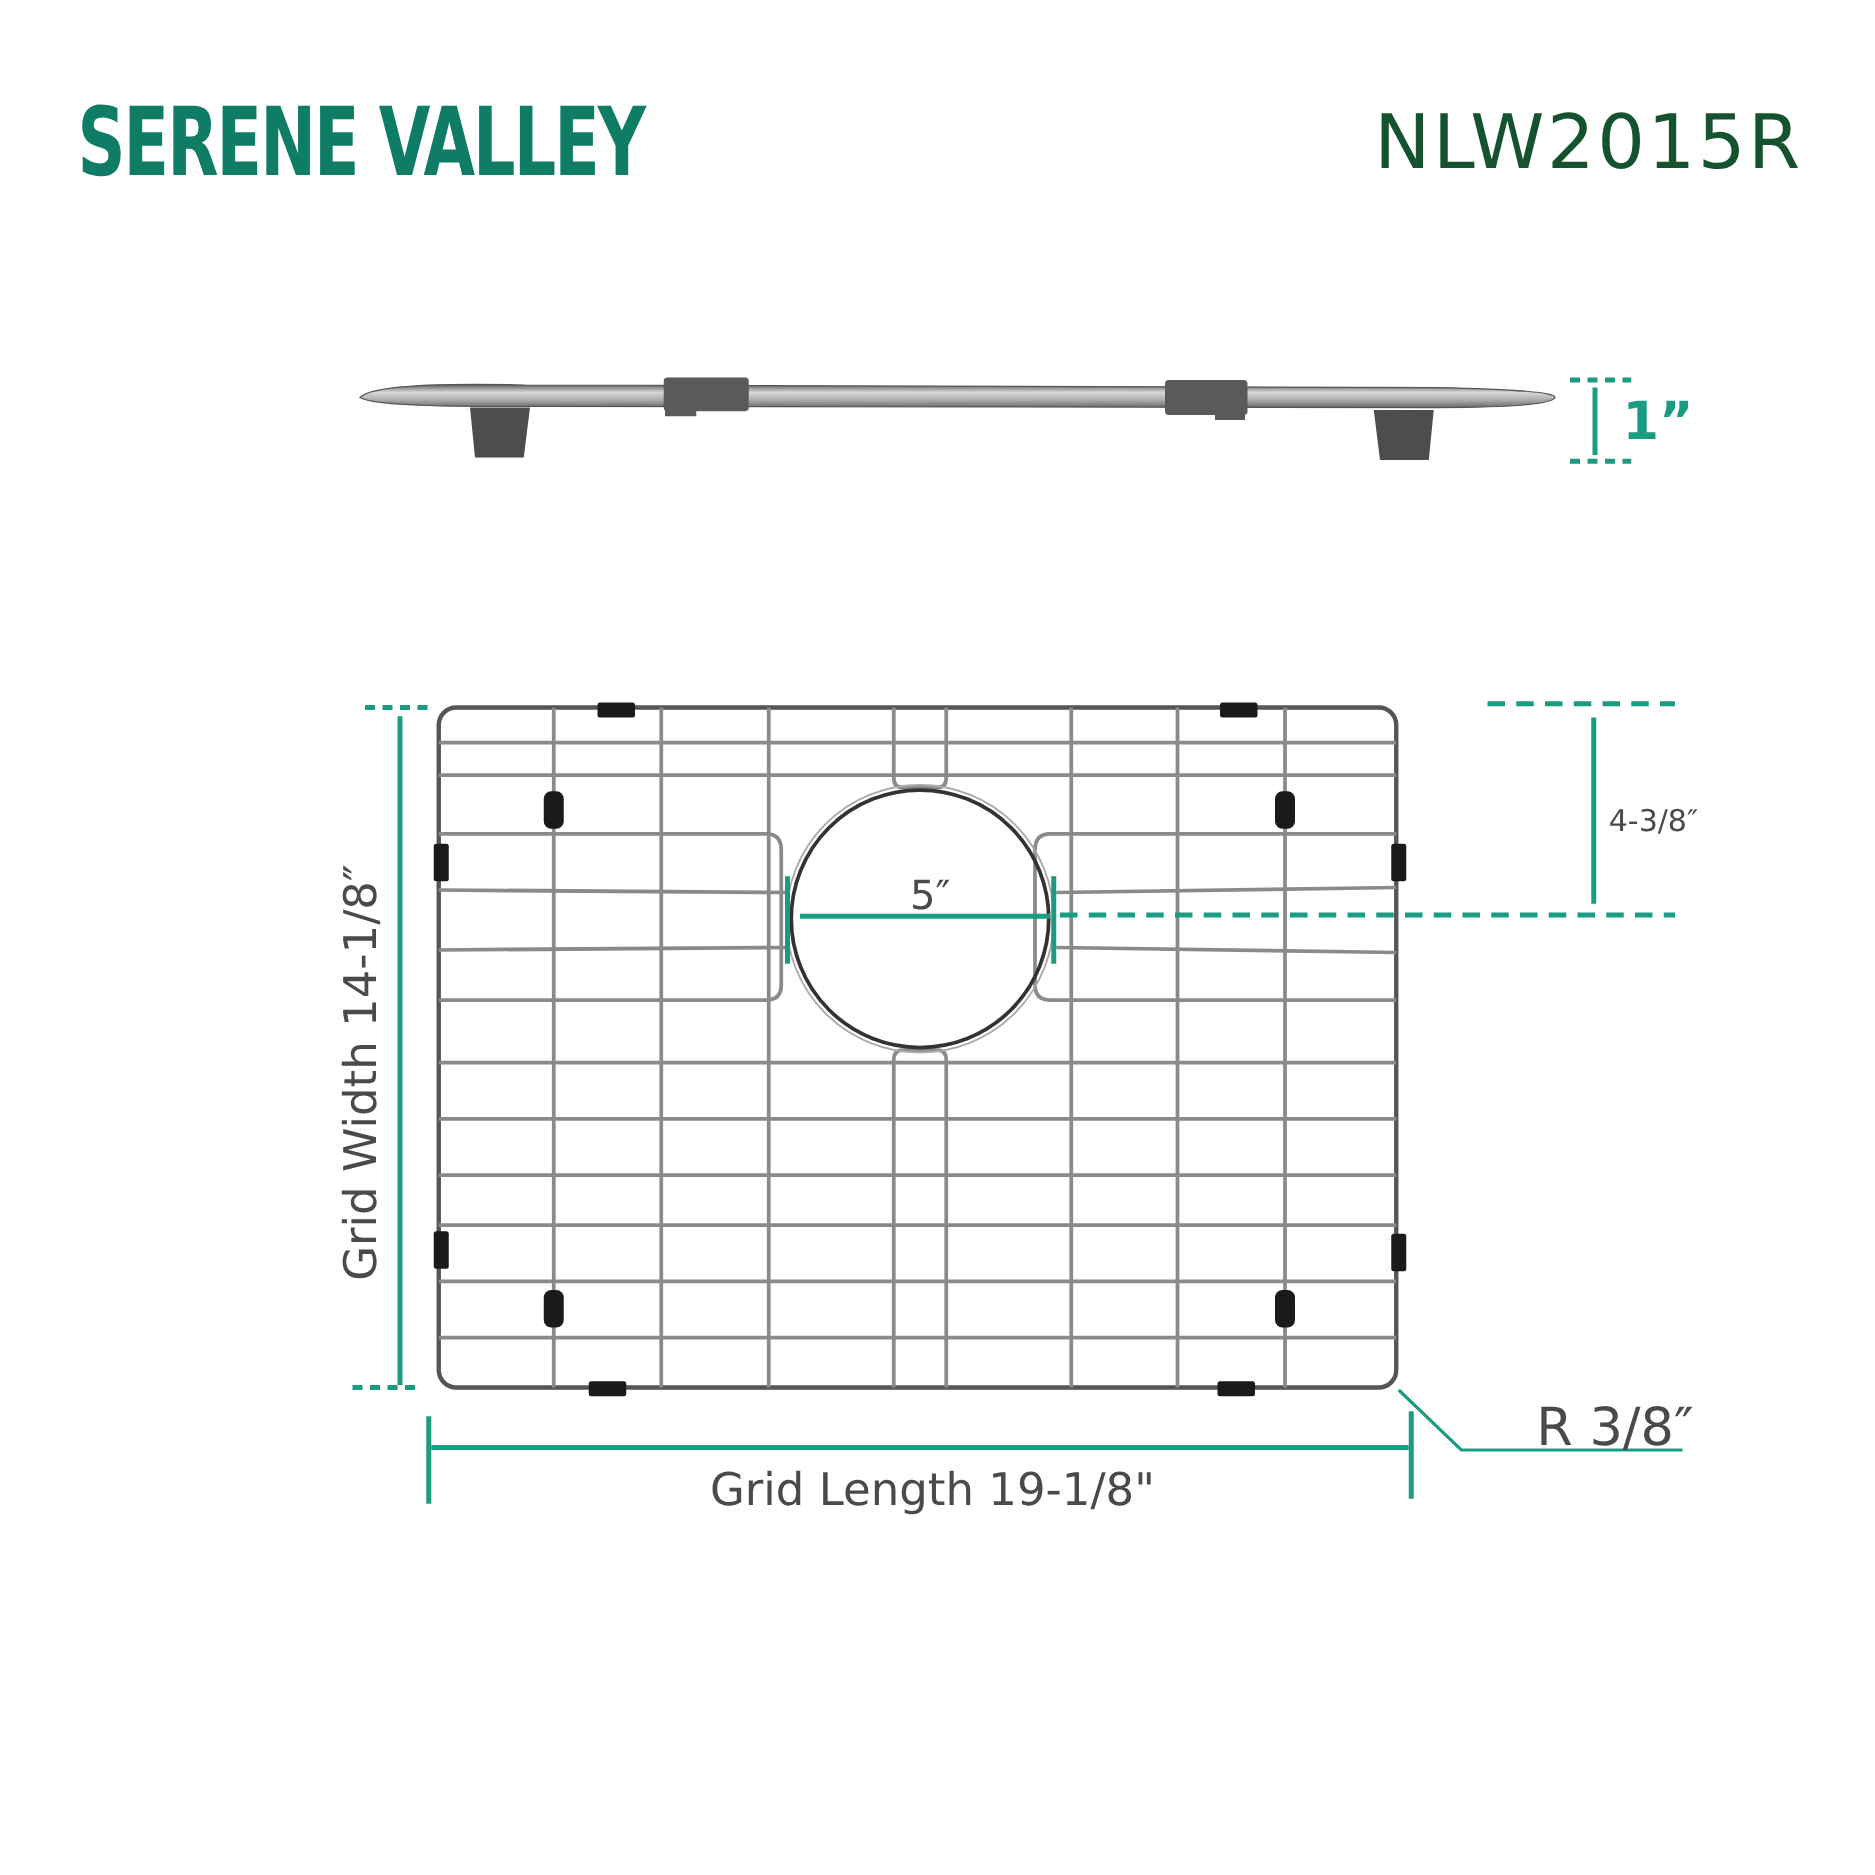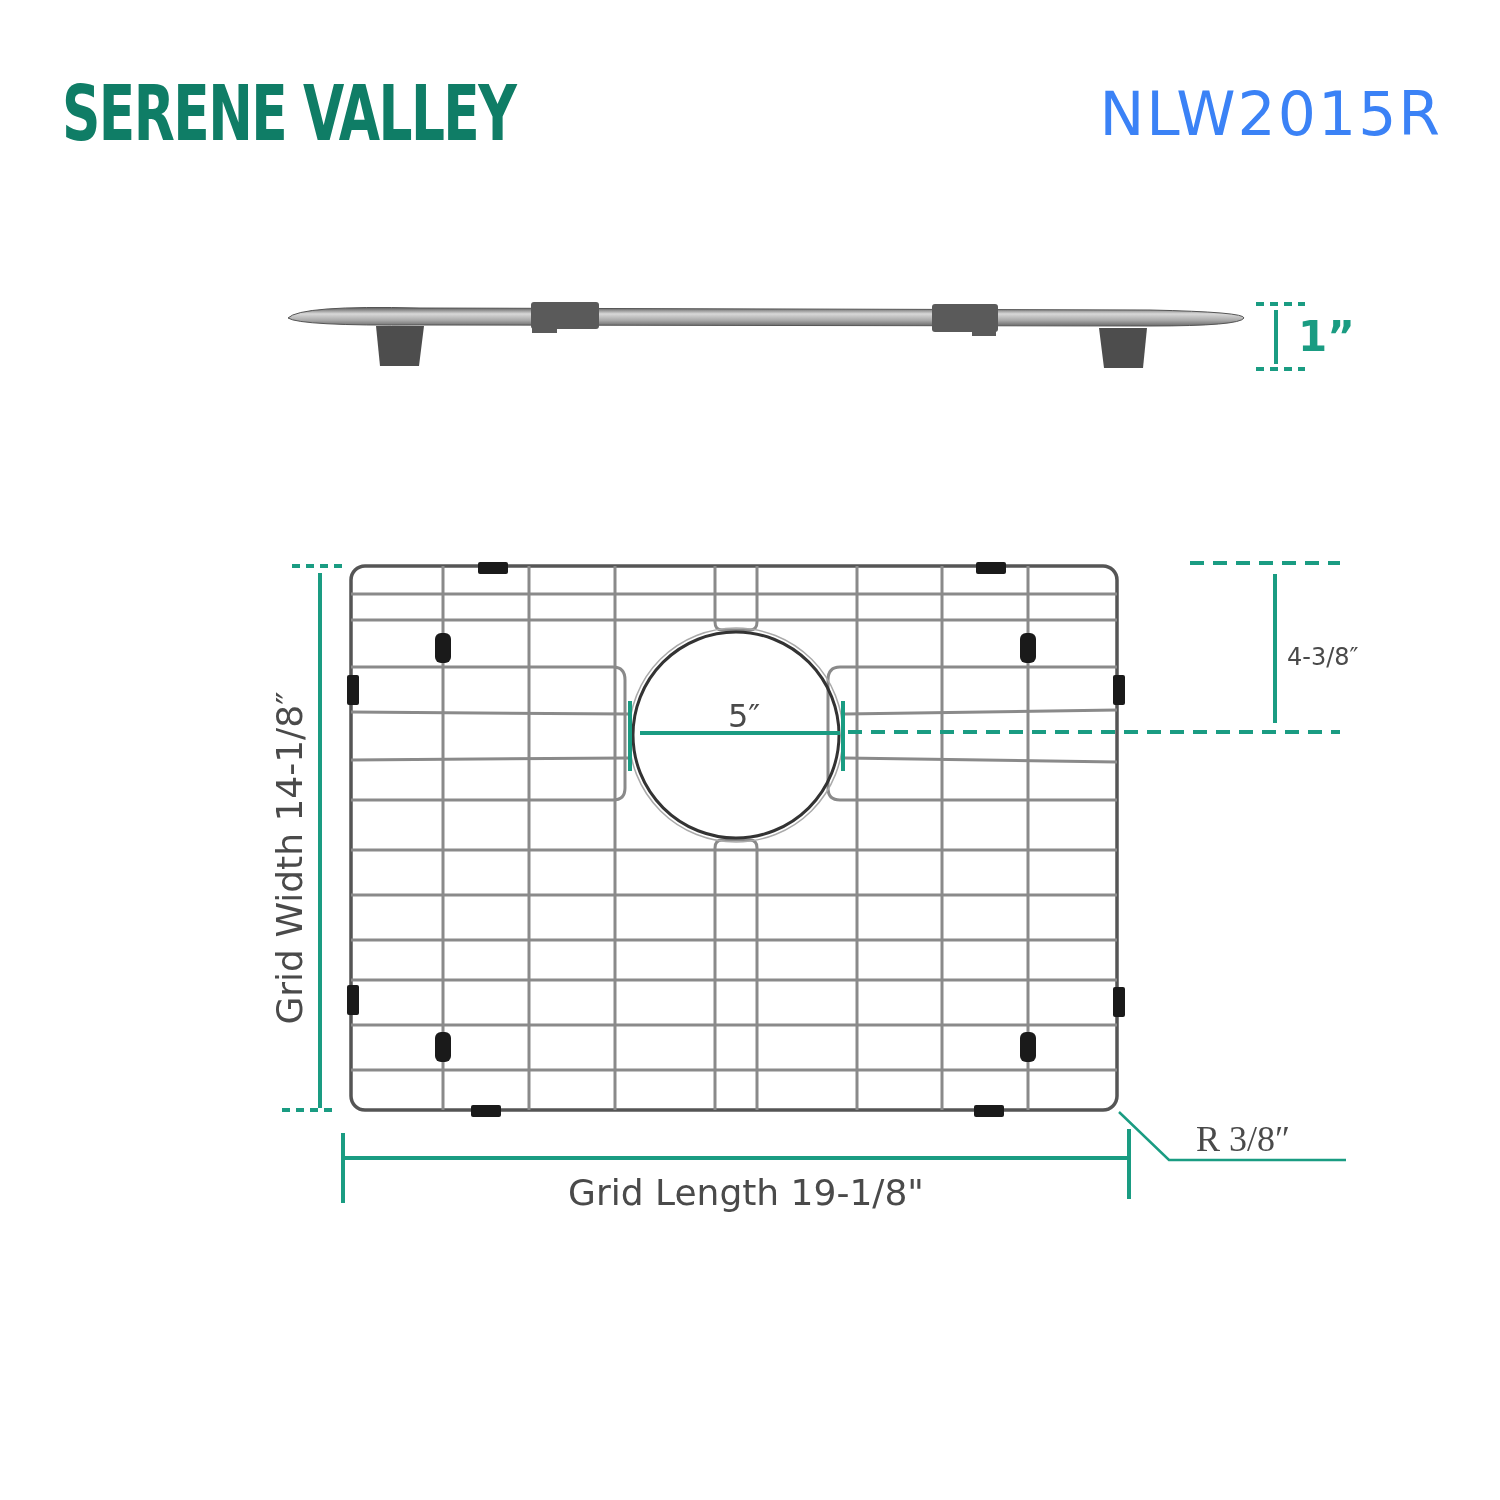--- a/index.html
+++ b/index.html
@@ -6,31 +6,31 @@
     body { width: 1500px; height: 1500px; position: relative; overflow: hidden; font-family: "DejaVu Sans", sans-serif; }
     .brand {
       position: absolute; left: 62px; top: 76px;
       font-family: "DejaVu Sans Condensed", "DejaVu Sans", sans-serif;
       font-size: 76px; font-weight: bold; color: #0f7d66;
       letter-spacing: -2px; transform: scaleX(0.78); transform-origin: left top;
       line-height: 1;
     }
     .model {
       position: absolute; right: 58px; top: 84px;
-      font-family: "DejaVu Sans", sans-serif; font-size: 60px; color: #3b82f6;
+      font-family: "DejaVu Sans", sans-serif; font-size: 60px; color: #14532d;
       letter-spacing: 2px; line-height: 1;
     }
     svg.diagram { position: absolute; left: 0; top: 0; }
     .dim-label { position: absolute; color: #4a4a4a; font-family: "DejaVu Sans", sans-serif; line-height: 1; white-space: nowrap; }
     .lbl-1in { left: 1298px; top: 316px; font-size: 42px; color: #1a9c82; font-weight: bold; }
     .lbl-438 { left: 1287px; top: 645px; font-size: 24px; }
     .lbl-5in { left: 728px; top: 700px; font-size: 32px; }
     .lbl-width { left: 290px; top: 858px; font-size: 36px; transform: translate(-50%, -50%) rotate(-90deg); transform-origin: center center; }
     .lbl-length { left: 568px; top: 1175px; font-size: 36px; }
-    .lbl-radius { left: 1196px; top: 1121px; font-size: 36px; font-family: Liberation Serif, serif; }
+    .lbl-radius { left: 1229px; top: 1121px; font-size: 42px; }
   </style>
 </head>
 <body>
 
 <div class="brand">SERENE VALLEY</div>
 <div class="model">NLW2015R</div>
 
 <svg class="diagram" width="1500" height="1500" viewBox="0 0 1500 1500" xmlns="http://www.w3.org/2000/svg">
   <defs>
     <linearGradient id="rodGrad" x1="0" y1="0" x2="0" y2="1">

